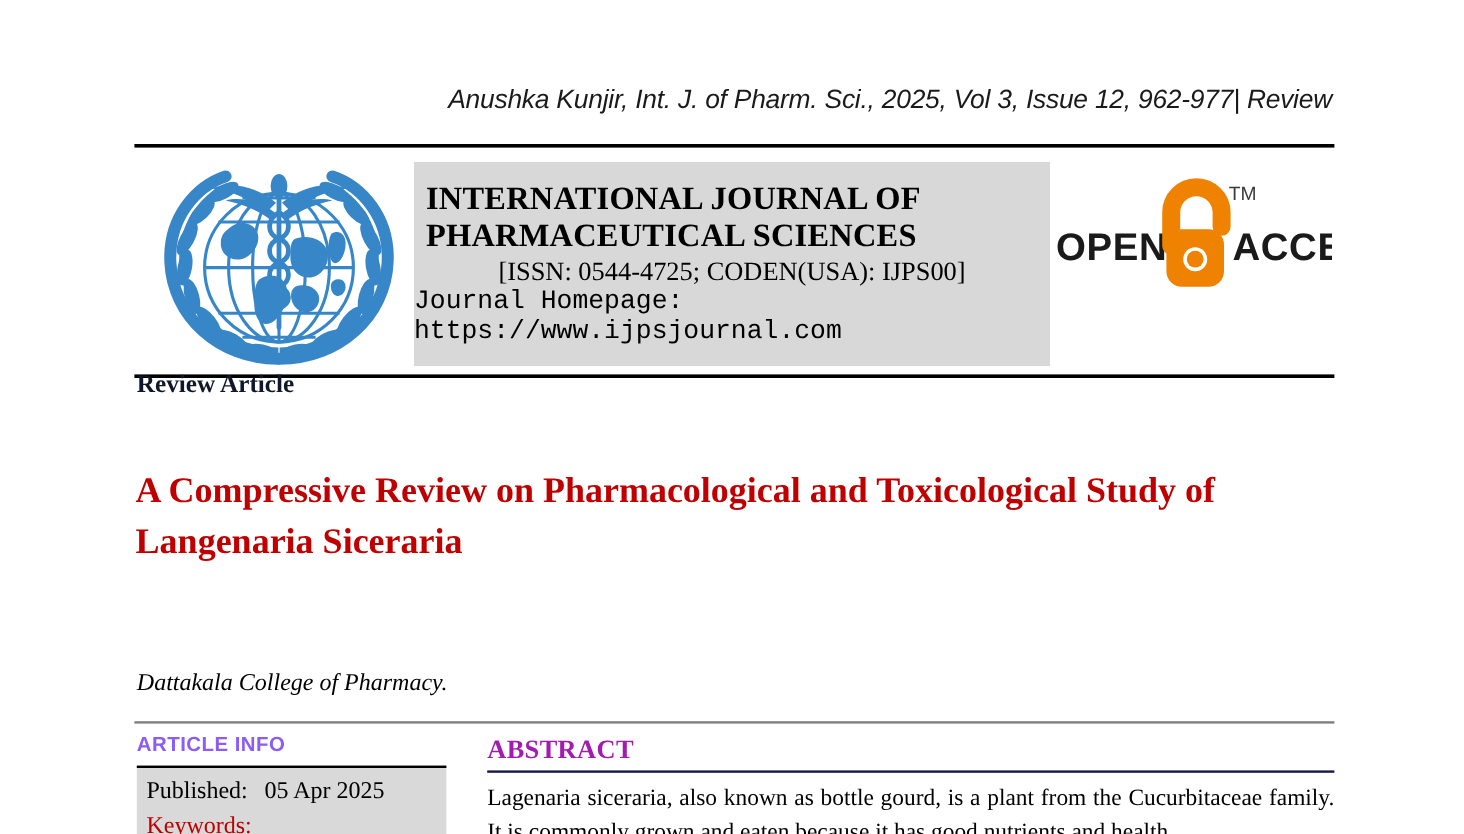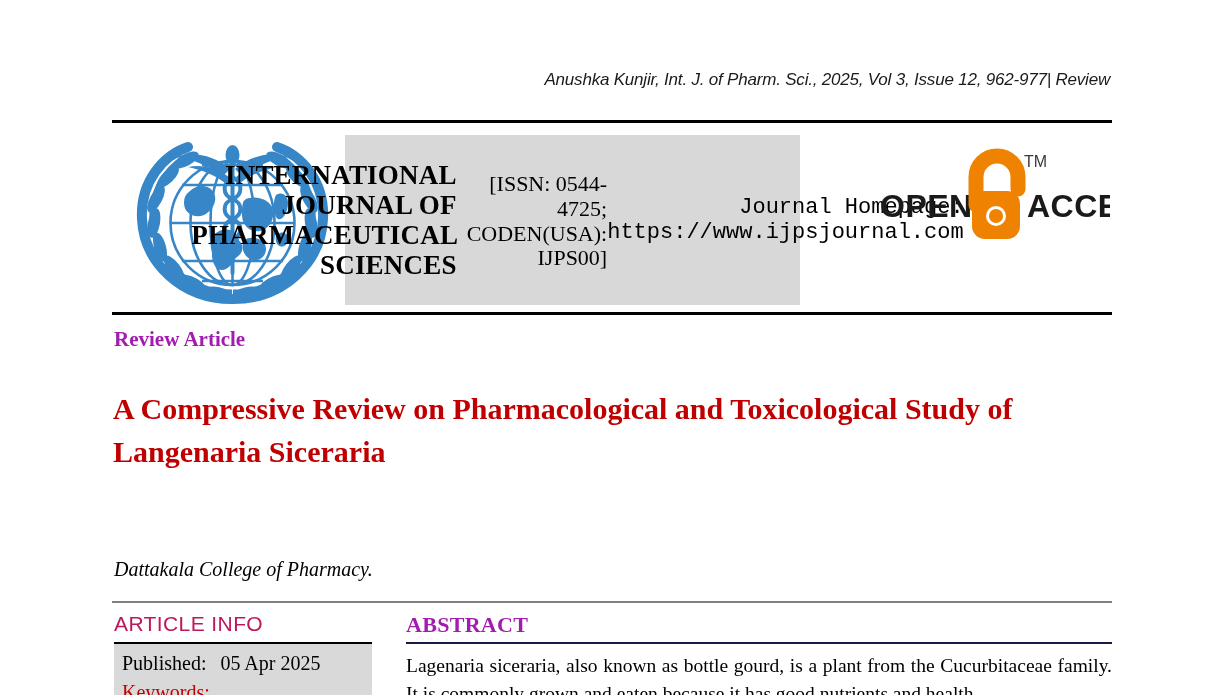--- a/index.html
+++ b/index.html
@@ -25,21 +25,21 @@
 
   
   .running-head {
     position: absolute;
     left: 110px;
     top: 70px;
     width: 1000px;
     text-align: right;
     font-family: "Liberation Sans", sans-serif;
     font-style: italic;
-    font-size: 17px;
+    font-size: 22px;
     letter-spacing: -0.2px;
     color: #1a1a1a;
     white-space: nowrap;
   }
 
   
   .rule-thick {
     position: absolute;
     left: 112px;
     width: 1000px;
@@ -72,27 +72,28 @@
     left: 18px;
     top: 4px;
     width: 205px;
     height: 168px;
   }
 
   .journal-box {
     position: absolute;
     left: 233px;
     top: 2px;
-    width: 455px;
+    width: 530px;
     height: 170px;
     background: #d8d8d8;
     display: flex;
+    flex-direction: column;
     align-items: center;
     justify-content: center;
-    text-align: right;
+    text-align: left;
     line-height: 1.12;
   }
   .journal-name {
     font-family: "Liberation Serif", serif;
     font-weight: bold;
     font-size: 27px;
     letter-spacing: 0.2px;
     color: #000;
     padding: 0 10px;
   }
@@ -114,25 +115,25 @@
     left: 768px;
     top: 12px;
     width: 230px;
     height: 100px;
   }
 
   
   .review-label {
     position: absolute;
     left: 114px;
-    top: 327px;
+    top: 308px;
     font-family: "Liberation Serif", serif;
     font-weight: bold;
     font-size: 21px;
-    color: #a21caf;
+    color: #0f172a;
   }
 
   .article-title {
     position: absolute;
     left: 113px;
     top: 368px;
     width: 995px;
     font-family: "Liberation Serif", serif;
     font-weight: bold;
     font-size: 30px;
@@ -165,24 +166,24 @@
 
   
   .col-left {
     position: absolute;
     left: 114px;
     top: 612px;
     width: 264px;
   }
   .article-info-head {
     font-family: "Liberation Sans", sans-serif;
-    font-weight: normal;
-    font-size: 21px;
+    font-weight: bold;
+    font-size: 17px;
     letter-spacing: 0.4px;
-    color: #be185d;
+    color: #8b5cf6;
     line-height: 1.1;
   }
   .info-box {
     margin-top: 7px;
     width: 258px;
     background: #d9d9d9;
     border-top: 2.5px solid #000000;
     padding: 5px 0 0 8px;
     box-sizing: border-box;
   }

